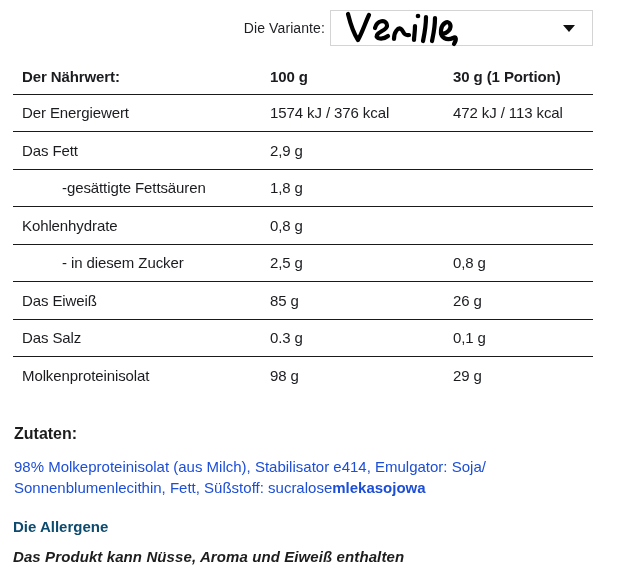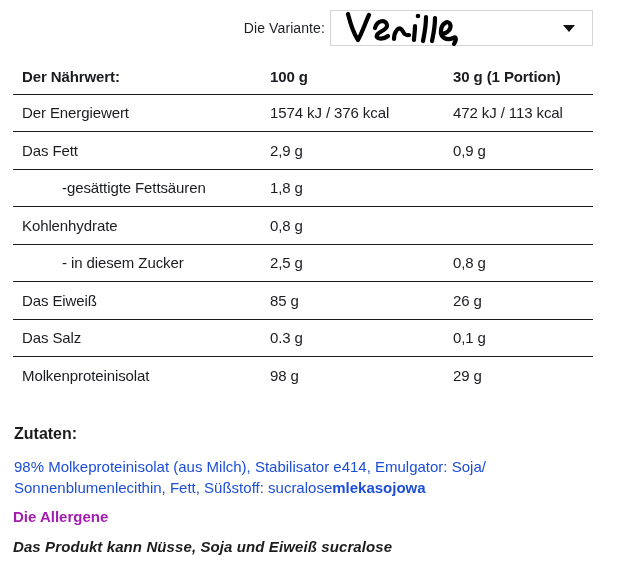--- a/index.html
+++ b/index.html
@@ -25,21 +25,21 @@
           letter-spacing:-0.1px; color:#1b1c20;gap:8px; }
   .trow.thead { height:34.5px; font-weight:700; }
   .cell-label { padding-left:9px; }
   .trow.indent .cell-label { padding-left:49px; }
   #rows .trow:last-child { border-bottom:none; }
 
   
   .ingredients-heading { margin:30px 0 0 14px; font-size:16px; font-weight:700; color:#1d1d1d; }
   .ingredients-text { margin:13px 0 0 14px; font-size:15px; line-height:21.5px;
                       color:#1d4ed8; max-width:520px; }
-  .allergens-heading { margin:9px 0 0 13px; font-size:15px; font-weight:700; color:#a21caf; }
+  .allergens-heading { margin:19px 0 0 13px; font-size:15px; font-weight:700; color:#0c4a6e; }
   .allergens-text { margin:13px 0 0 13px; font-size:15px; font-weight:700;
                     font-style:italic; color:#1d1d1d; letter-spacing:0.1px; }
 </style>
 </head>
 <body>
 
 <div class="variant-bar">
   <span class="variant-label">Die Variante:</span>
   <div class="variant-select" aria-label="Vanille">
     <svg class="hand-svg" width="130" height="34" viewBox="0 0 130 34">
@@ -66,21 +66,20 @@
   </div>
   <div id="rows">
       <div class="trow">
         <div class="cell-label">Der Energiewert</div>
         <div class="cell-val">1574 kJ / 376 kcal</div>
         <div class="cell-val">472 kJ / 113 kcal</div>
       </div>
       <div class="trow">
         <div class="cell-label">Das Fett</div>
         <div class="cell-val">2,9 g</div>
-        <div class="cell-val">0,9 g</div>
       </div>
       <div class="trow indent">
         <div class="cell-label">-gesättigte Fettsäuren</div>
         <div class="cell-val">1,8 g</div>
       </div>
       <div class="trow">
         <div class="cell-label">Kohlenhydrate</div>
         <div class="cell-val">0,8 g</div>
       </div>
       <div class="trow indent">
@@ -106,14 +105,14 @@
     </div>
 </div>
 
 <div>
   <h3 class="ingredients-heading">Zutaten:</h3>
   <p class="ingredients-text"><span>98% Molkeproteinisolat (aus Milch), Stabilisator e414, Emulgator: Soja/</span><br><span>Sonnenblumenlecithin, Fett, Süßstoff: sucralose</span><b>mlekasojowa</b></p>
 </div>
 
 <div>
   <h4 class="allergens-heading">Die Allergene</h4>
-  <p class="allergens-text">Das Produkt kann Nüsse, Soja und Eiweiß sucralose</p>
+  <p class="allergens-text">Das Produkt kann Nüsse, Aroma und Eiweiß enthalten</p>
 </div>
 
 </body></html>

